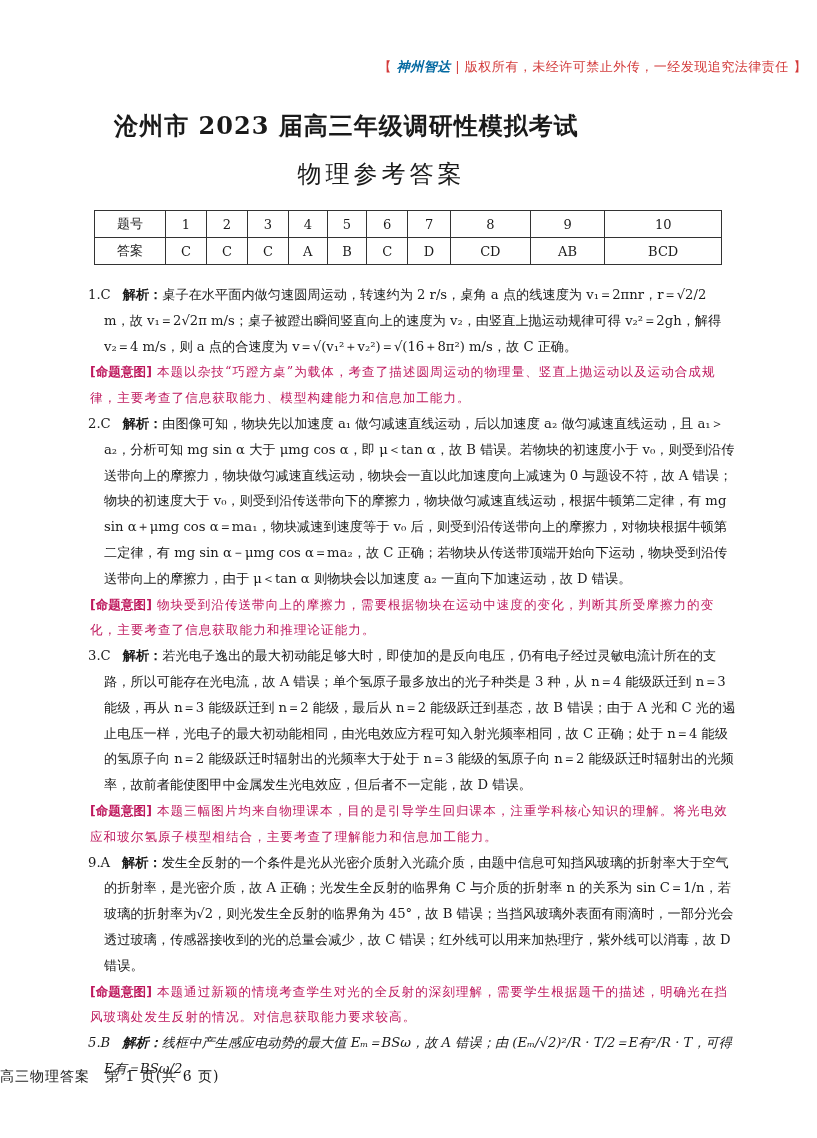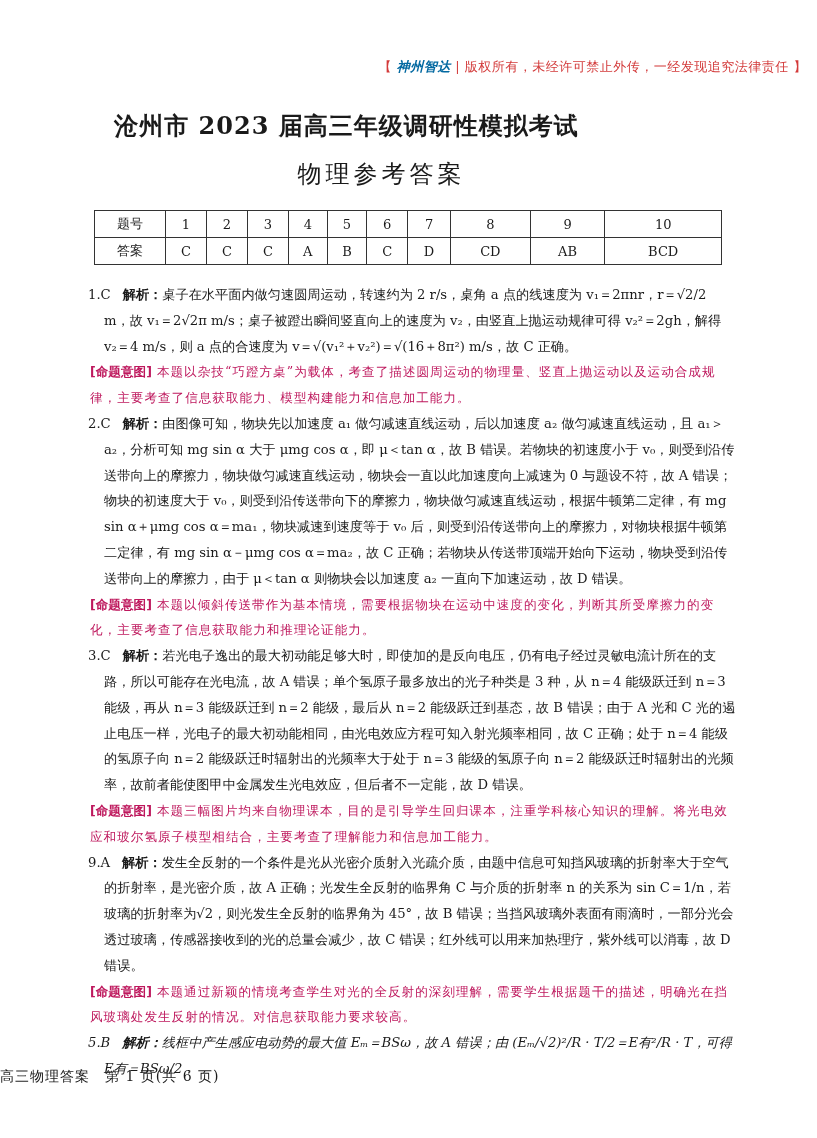--- a/index.html
+++ b/index.html
@@ -72,21 +72,21 @@
     <span class="num">1.C</span><span class="lbl">解析：</span><span>桌子在水平面内做匀速圆周运动，转速约为 2 r/s，桌角 a 点的线速度为 v₁＝2πnr，r＝√2/2 m，故 v₁＝2√2π m/s；桌子被蹬出瞬间竖直向上的速度为 v₂，由竖直上抛运动规律可得 v₂²＝2gh，解得 v₂＝4 m/s，则 a 点的合速度为 v＝√(v₁²＋v₂²)＝√(16＋8π²) m/s，故 C 正确。</span>
   </p>
   <p class="intent">
     <span class="tag">[命题意图]</span> <span>本题以杂技“巧蹬方桌”为载体，考查了描述圆周运动的物理量、竖直上抛运动以及运动合成规律，主要考查了信息获取能力、模型构建能力和信息加工能力。</span>
   </p>
 
   <p class="q">
     <span class="num">2.C</span><span class="lbl">解析：</span><span>由图像可知，物块先以加速度 a₁ 做匀减速直线运动，后以加速度 a₂ 做匀减速直线运动，且 a₁＞a₂，分析可知 mg sin α 大于 μmg cos α，即 μ＜tan α，故 B 错误。若物块的初速度小于 v₀，则受到沿传送带向上的摩擦力，物块做匀减速直线运动，物块会一直以此加速度向上减速为 0 与题设不符，故 A 错误；物块的初速度大于 v₀，则受到沿传送带向下的摩擦力，物块做匀减速直线运动，根据牛顿第二定律，有 mg sin α＋μmg cos α＝ma₁，物块减速到速度等于 v₀ 后，则受到沿传送带向上的摩擦力，对物块根据牛顿第二定律，有 mg sin α－μmg cos α＝ma₂，故 C 正确；若物块从传送带顶端开始向下运动，物块受到沿传送带向上的摩擦力，由于 μ＜tan α 则物块会以加速度 a₂ 一直向下加速运动，故 D 错误。</span>
   </p>
   <p class="intent">
-    <span class="tag">[命题意图]</span> <span>本题以倾斜传送带作为基本情境，需要根据物块在运动中速度的变化，判断其所受摩擦力的变化，主要考查了信息获取能力和推理论证能力。</span>
+    <span class="tag">[命题意图]</span> <span>物块受到沿传送带向上的摩擦力，需要根据物块在运动中速度的变化，判断其所受摩擦力的变化，主要考查了信息获取能力和推理论证能力。</span>
   </p>
 
   <p class="q">
     <span class="num">3.C</span><span class="lbl">解析：</span><span>若光电子逸出的最大初动能足够大时，即使加的是反向电压，仍有电子经过灵敏电流计所在的支路，所以可能存在光电流，故 A 错误；单个氢原子最多放出的光子种类是 3 种，从 n＝4 能级跃迁到 n＝3 能级，再从 n＝3 能级跃迁到 n＝2 能级，最后从 n＝2 能级跃迁到基态，故 B 错误；由于 A 光和 C 光的遏止电压一样，光电子的最大初动能相同，由光电效应方程可知入射光频率相同，故 C 正确；处于 n＝4 能级的氢原子向 n＝2 能级跃迁时辐射出的光频率大于处于 n＝3 能级的氢原子向 n＝2 能级跃迁时辐射出的光频率，故前者能使图甲中金属发生光电效应，但后者不一定能，故 D 错误。</span>
   </p>
   <p class="intent">
     <span class="tag">[命题意图]</span> <span>本题三幅图片均来自物理课本，目的是引导学生回归课本，注重学科核心知识的理解。将光电效应和玻尔氢原子模型相结合，主要考查了理解能力和信息加工能力。</span>
   </p>
 
   <p class="q">

